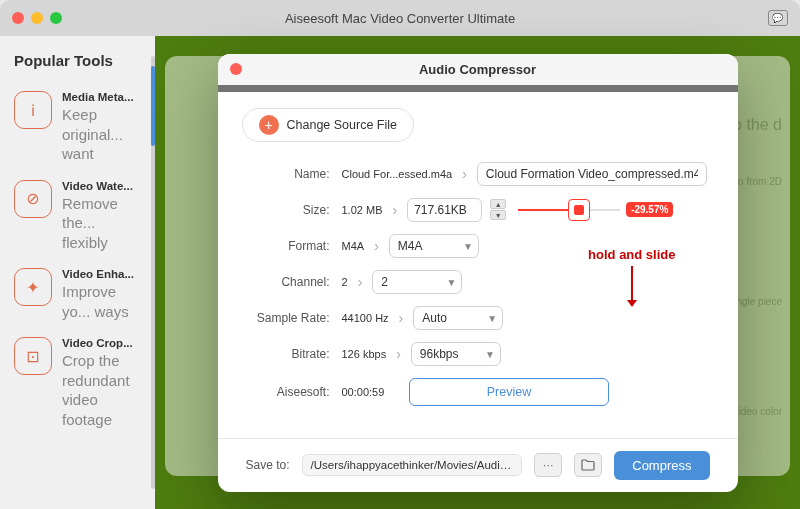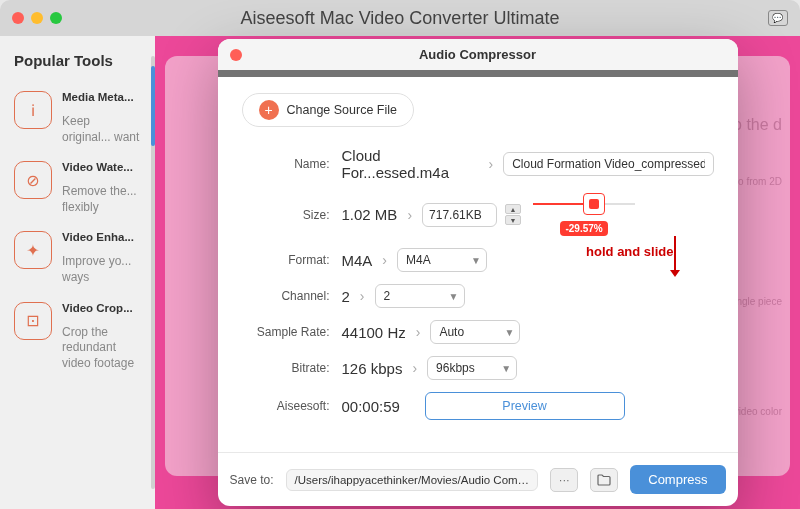--- a/index.html
+++ b/index.html
@@ -30,21 +30,21 @@
     }
     .traffic-light {
       width: 12px;
       height: 12px;
       border-radius: 50%;
     }
     .tl-red { background: #ff5f57; }
     .tl-yellow { background: #ffbd2e; }
     .tl-green { background: #28c840; }
     .title-text {
-      font-size: 18px;
+      font-size: 13px;
       color: #444;
       font-weight: 500;
     }
     .chat-icon {
       position: absolute;
       right: 12px;
       width: 20px;
       height: 16px;
       border: 1.5px solid #888;
       border-radius: 3px;
@@ -52,21 +52,21 @@
       align-items: center;
       justify-content: center;
       font-size: 9px;
       color: #888;
     }
 
     
     .app-body {
       display: flex;
       height: 473px;
-      background: #ec4899;
+      background: #4d7c0f;
     }
 
     
     .sidebar {
       width: 155px;
       background: #f0f0f0;
       padding: 16px 10px;
       flex-shrink: 0;
       position: relative;
     }
@@ -103,23 +103,23 @@
     }
     .sidebar-item-title {
       font-size: 11.5px;
       font-weight: 600;
       color: #333;
       white-space: nowrap;
       overflow: hidden;
       text-overflow: ellipsis;
     }
     .sidebar-item-desc {
-      font-size: 12px;
+      font-size: 15px;
       color: #888;
-      margin-top: 11px;
+      margin-top: 2px;
       line-height: 1.3;
     }
     .scrollbar-track {
       position: absolute;
       right: 0;
       top: 20px;
       bottom: 20px;
       width: 4px;
       background: #d0d0d0;
       border-radius: 2px;
@@ -250,21 +250,21 @@
       padding-right: 12px;
       flex-shrink: 0;
     }
     .form-arrow {
       color: #aaa;
       font-size: 14px;
       margin: 0 10px;
       flex-shrink: 0;
     }
     .form-value-static {
-      font-size: 15px;
+      font-size: 11px;
       color: #333;
     }
     .form-input {
       border: 1px solid #d0d0d0;
       border-radius: 6px;
       padding: 4px 8px;
       font-size: 12px;
       color: #333;
       background: white;
     }
@@ -366,21 +366,21 @@
       width: 200px;
       font-size: 12.5px;
       color: #4a90d9;
       cursor: pointer;
       text-align: center;
     }
 
     
     .modal-footer {
       border-top: 1px solid #e8e8e8;
-      padding: 12px 12px;
+      padding: 12px 28px;
       display: flex;
       align-items: center;
       gap: 12px;
     }
     .save-to-label {
       font-size: 12px;
       color: #555;
       flex-shrink: 0;
     }
     .save-path {
@@ -529,21 +529,21 @@
             <span class="form-label">Size:</span>
             <span class="form-value-static">1.02 MB</span>
             <span class="form-arrow">›</span>
             <div class="size-row-value">
               <input class="spinner-input" type="text" value="717.61KB" style="">
               <div class="spinner-btns">
                 <button class="spinner-btn">▲</button>
                 <button class="spinner-btn">▼</button>
               </div>
 
-              <div style="display:flex;align-items:center;gap:6px;margin-left:4px;flex-direction:column;">
+              <div style="display:flex;align-items:center;gap:6px;margin-left:4px;">
                 <div style="display:flex;align-items:center;gap:0;">
                   <div style="width:50px;height:2px;background:#ff3b30;"></div>
                   <div class="slider-handle-box">
                     <div class="slider-handle-inner"></div>
                   </div>
                   <div style="width:30px;height:2px;background:#e0e0e0;"></div>
                 </div>
                 <span class="percent-badge">-29.57%</span>
               </div>
             </div>
@@ -599,21 +599,21 @@
 
           <div class="form-row">
             <span class="form-label">Aiseesoft:</span>
             <span class="form-value-static">00:00:59</span>
             <span class="form-arrow" style="opacity:0;">›</span>
             <button class="preview-btn">Preview</button>
           </div>
         </div>
 
         
-        <div style="position:absolute; right:62px; top:193px; display:flex; flex-direction:row; align-items:center; z-index:20;">
+        <div style="position:absolute; right:62px; top:193px; display:flex; flex-direction:column; align-items:center; z-index:20;">
           <span style="font-size:13px; font-weight:700; color:#cc0000;">hold and slide</span>
           <div style="width:2px; height:35px; background:#cc0000; margin-top:4px; position:relative;">
             <div style="position:absolute; bottom:-6px; left:-4px; border-left:5px solid transparent; border-right:5px solid transparent; border-top:7px solid #cc0000;"></div>
           </div>
         </div>
 
       </div>
 
       <div class="modal-footer">
         <span class="save-to-label">Save to:</span>

